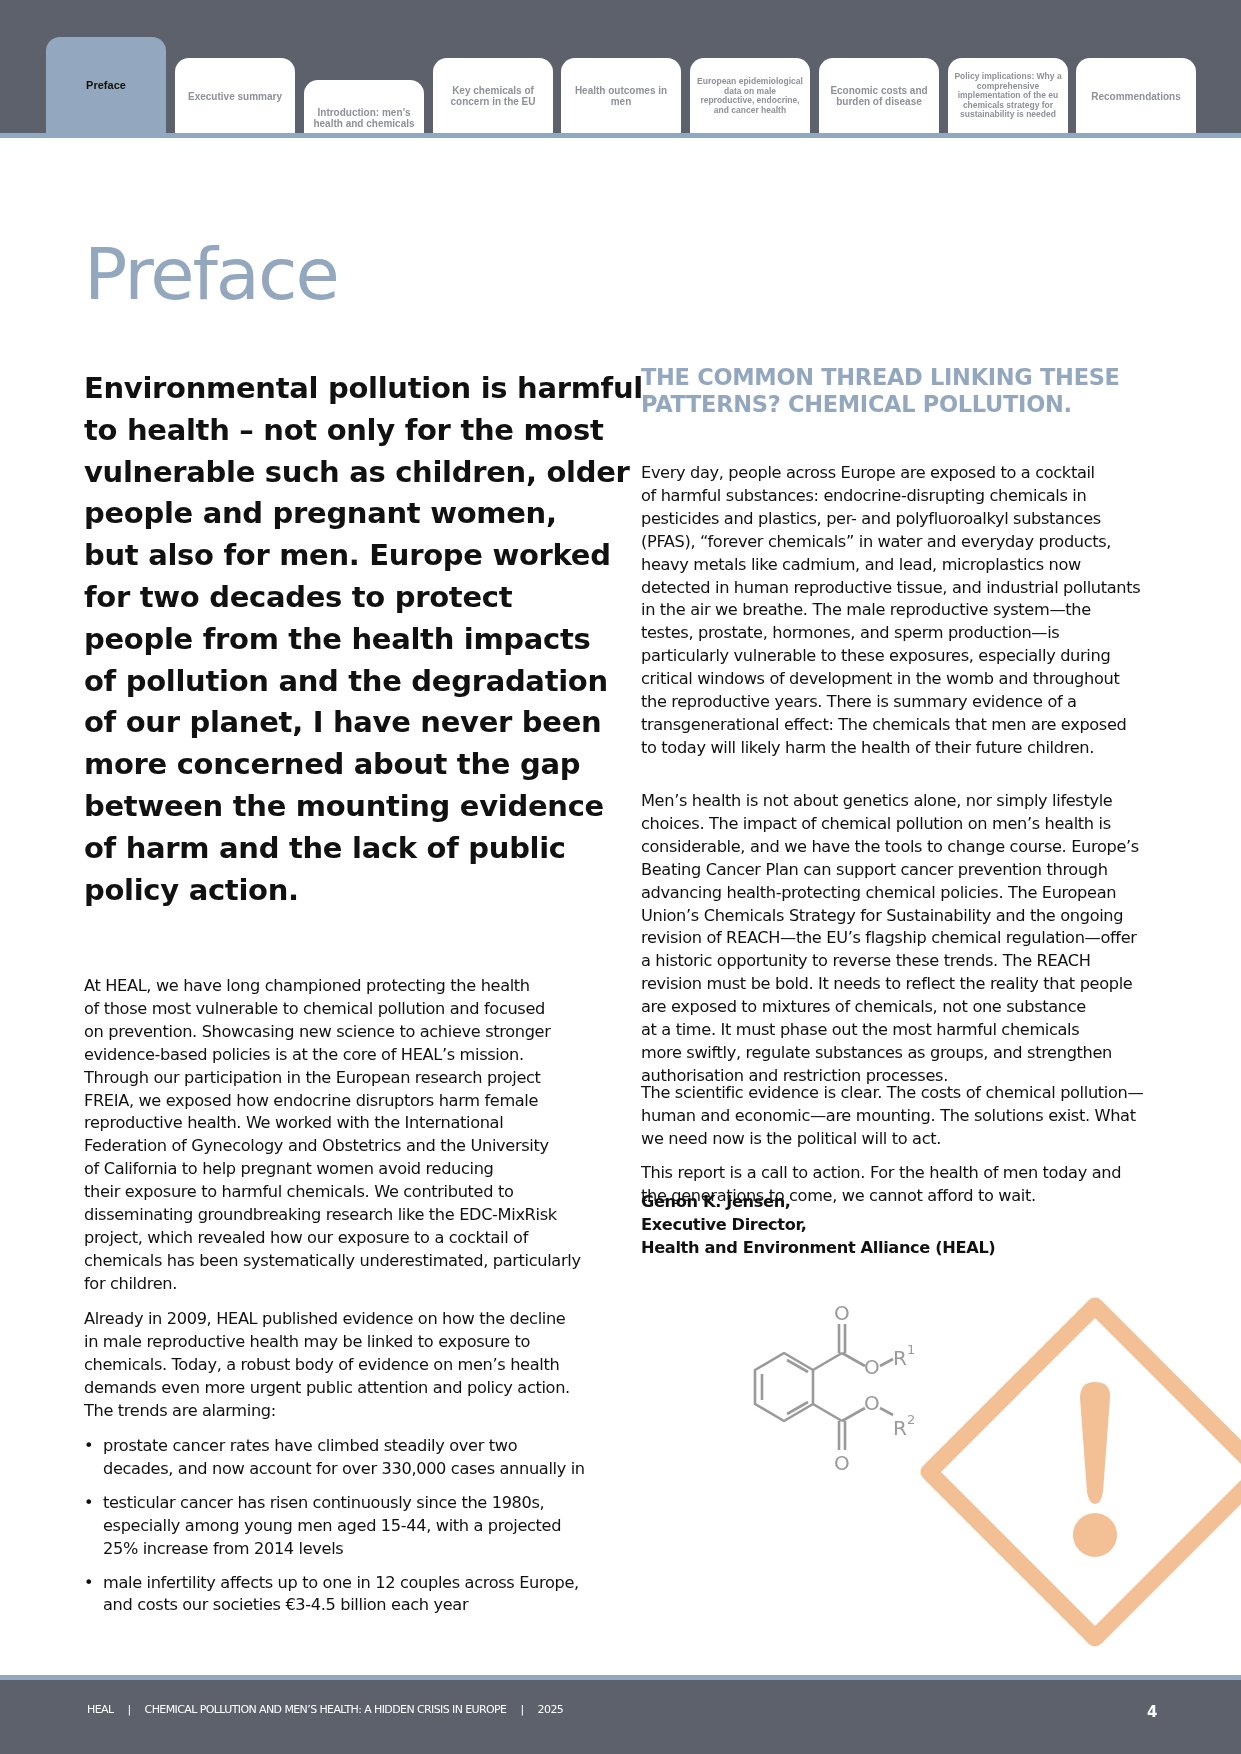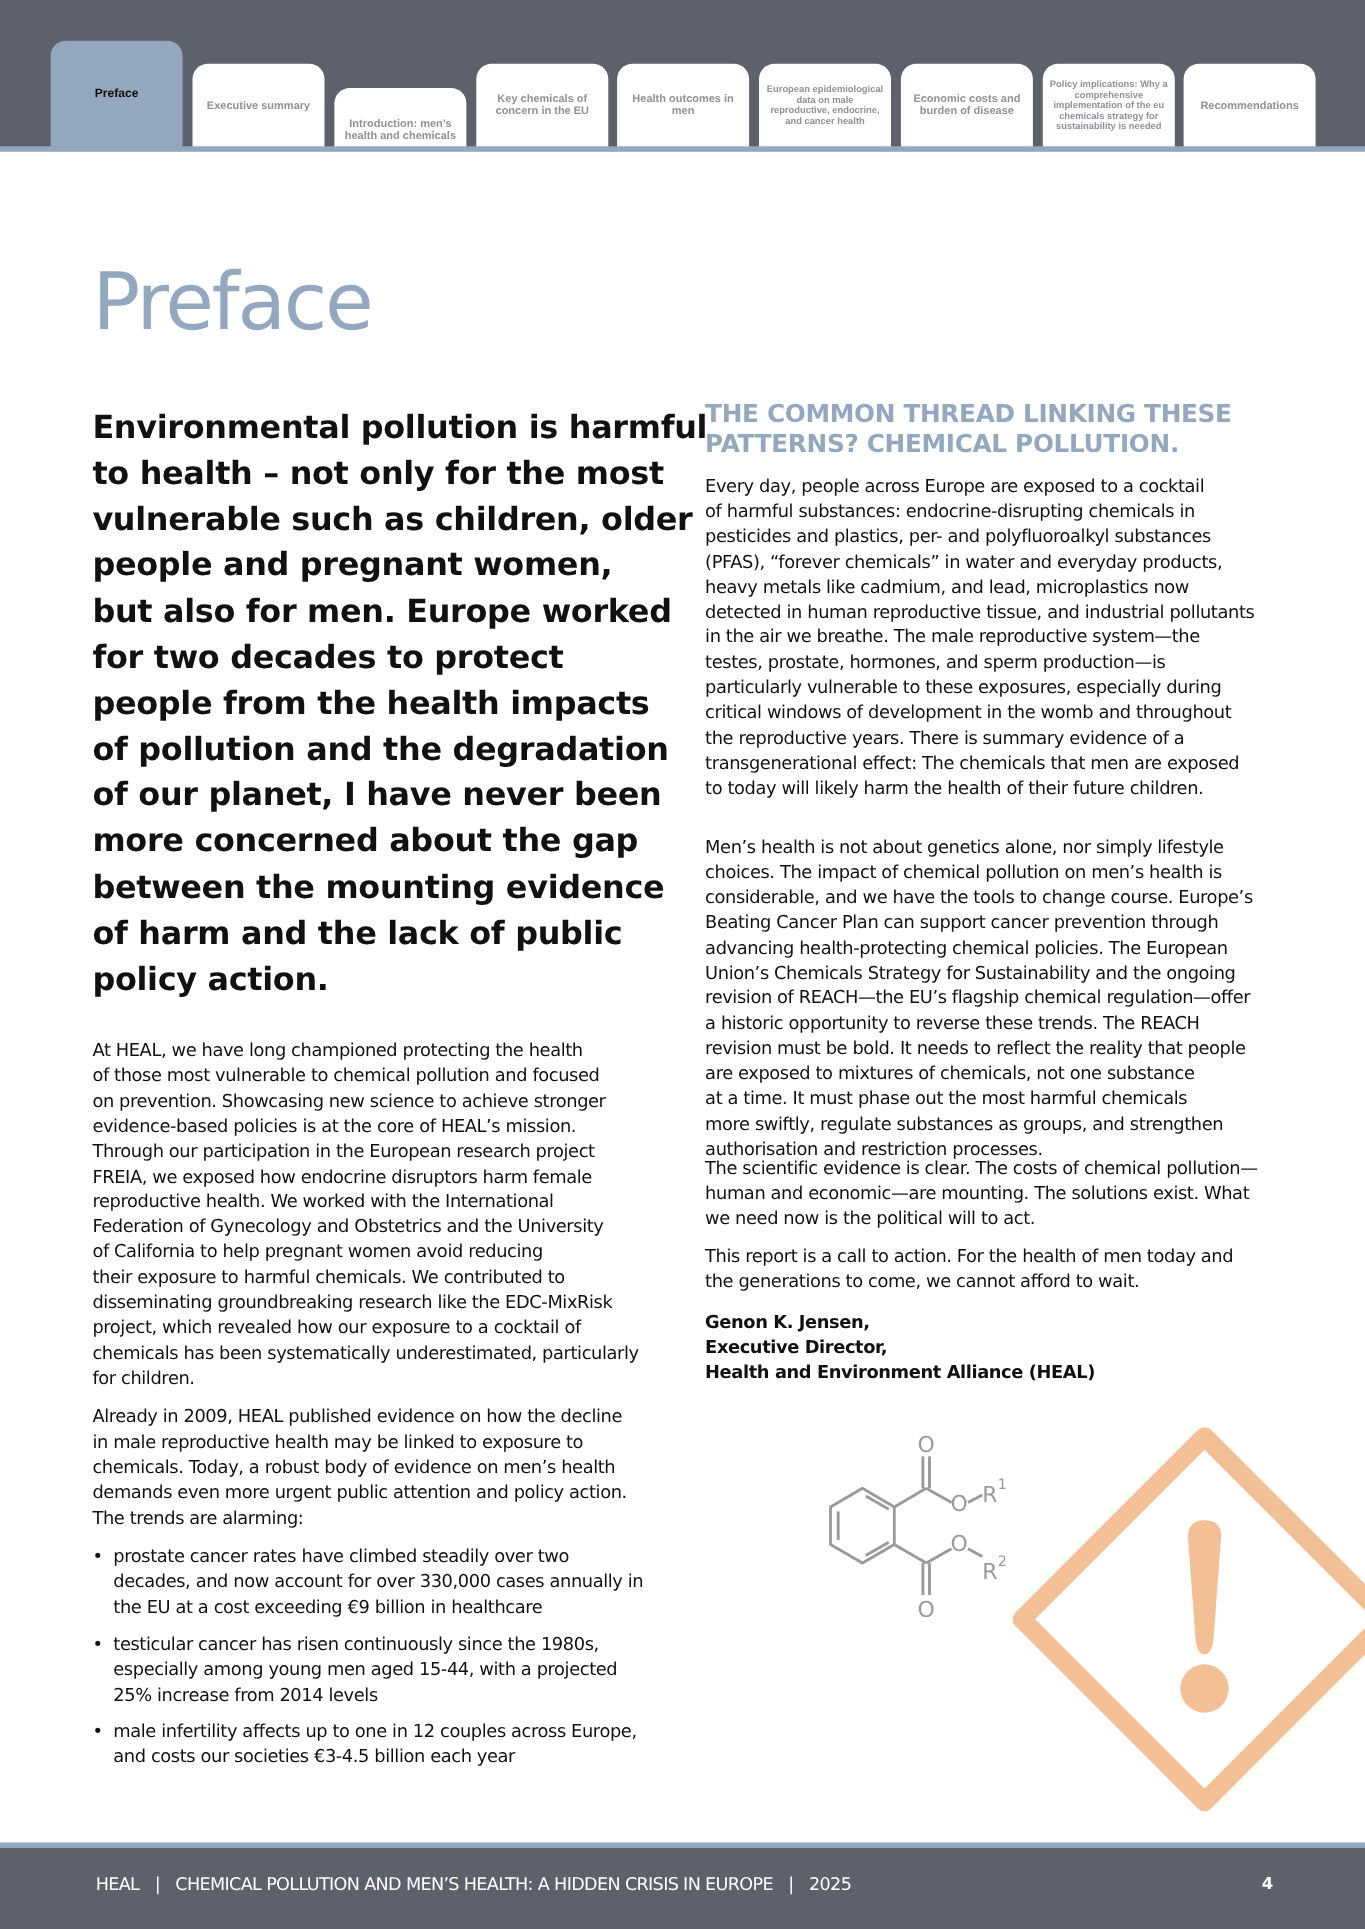--- a/index.html
+++ b/index.html
@@ -15,21 +15,21 @@
   .tab.small { font-size: 8.5px; line-height: 9.5px; }
   .tab.active { top: 37px; height: 97px; background: #93a8be; color: #111; font-size: 11px; }
 
   
   .page-title { position: absolute; left: 84px; top: 232px; font-family: "DejaVu Sans", sans-serif; font-size: 72px; color: #93a8be; letter-spacing: -2px; font-weight: normal; }
 
   
   .lead { position: absolute; left: 84px; top: 368px; width: 530px; font-family: "DejaVu Sans", sans-serif; font-weight: bold; font-size: 29px; line-height: 41.8px; color: #111; letter-spacing: -0.3px; }
   .lead .line { display: block; white-space: nowrap; }
 
-  .body-text { font-family: "DejaVu Sans", sans-serif; font-size: 16.2px; line-height: 22.9px; color: #111; letter-spacing: -0.35px; }
+  .body-text { font-family: "DejaVu Sans", sans-serif; font-size: 16.2px; line-height: 22.9px; color: #111; letter-spacing: -0.35px; margin-top: 31px; }
   .body-text .line { display: block; white-space: nowrap; }
   .left-p1 { position: absolute; left: 84px; top: 944px; width: 530px; }
   .left-p2 { position: absolute; left: 84px; top: 1277px; width: 530px; }
   .bullets { position: absolute; left: 84px; top: 1404px; width: 530px; list-style: none; }
   .bullets li { position: relative; padding-left: 19px; margin-bottom: 11px; }
   .bullets .dot { position: absolute; left: 0; top: 0; }
 
   
   .right-heading { position: absolute; left: 641px; top: 364px; width: 540px; font-family: "DejaVu Sans", sans-serif; font-weight: bold; font-size: 22.5px; line-height: 27px; color: #93a8be; letter-spacing: -0.3px; }
   .right-heading .line { display: block; white-space: nowrap; }
@@ -39,21 +39,21 @@
   .rp4 { position: absolute; left: 641px; top: 1131px; }
   .signature { position: absolute; left: 641px; top: 1191px; font-family: "DejaVu Sans", sans-serif; font-weight: bold; font-size: 16.2px; line-height: 22.9px; letter-spacing: -0.35px; }
   .signature .line { display: block; white-space: nowrap; }
 
   
   .illustration { position: absolute; left: 730px; top: 1290px; width: 511px; height: 360px; }
 
   
   .footer-line { position: absolute; left: 0; top: 1675px; width: 1241px; height: 5px; background: #93a8be; }
   .footer { position: absolute; left: 0; top: 1680px; width: 1241px; height: 74px; background: #5c616b; color: #ffffff; }
-  .footer-text { position: absolute; left: 87px; top: 23px; font-family: "DejaVu Sans", sans-serif; font-size: 16px; letter-spacing: -0.6px; white-space: nowrap; }
+  .footer-text { position: absolute; left: 87px; top: 23px; font-family: "DejaVu Sans", sans-serif; font-size: 11px; letter-spacing: -0.6px; white-space: nowrap; }
   .footer-text .sep { margin: 0 14px; }
   .page-number { position: absolute; left: 1147px; top: 23px; font-family: "DejaVu Sans", sans-serif; font-weight: bold; font-size: 15px; }
 </style>
 </head>
 <body>
 
 <div class="topbar">
   <div class="tab active" style="left:46px;">
       <span>Preface</span>
     </div>
@@ -123,21 +123,20 @@
     <span class="line">in male reproductive health may be linked to exposure to</span>
     <span class="line">chemicals. Today, a robust body of evidence on men’s health</span>
     <span class="line">demands even more urgent public attention and policy action.</span>
     <span class="line">The trends are alarming:</span>
   </div>
 <ul class="body-text bullets" id="bullets">
     <li>
       <span class="dot">•</span>
       <span class="line">prostate cancer rates have climbed steadily over two</span>
       <span class="line">decades, and now account for over 330,000 cases annually in</span>
-      <span class="line">the EU at a cost exceeding €9 billion in healthcare</span>
     </li>
     <li>
       <span class="dot">•</span>
       <span class="line">testicular cancer has risen continuously since the 1980s,</span>
       <span class="line">especially among young men aged 15-44, with a projected</span>
       <span class="line">25% increase from 2014 levels</span>
     </li>
     <li>
       <span class="dot">•</span>
       <span class="line">male infertility affects up to one in 12 couples across Europe,</span>

